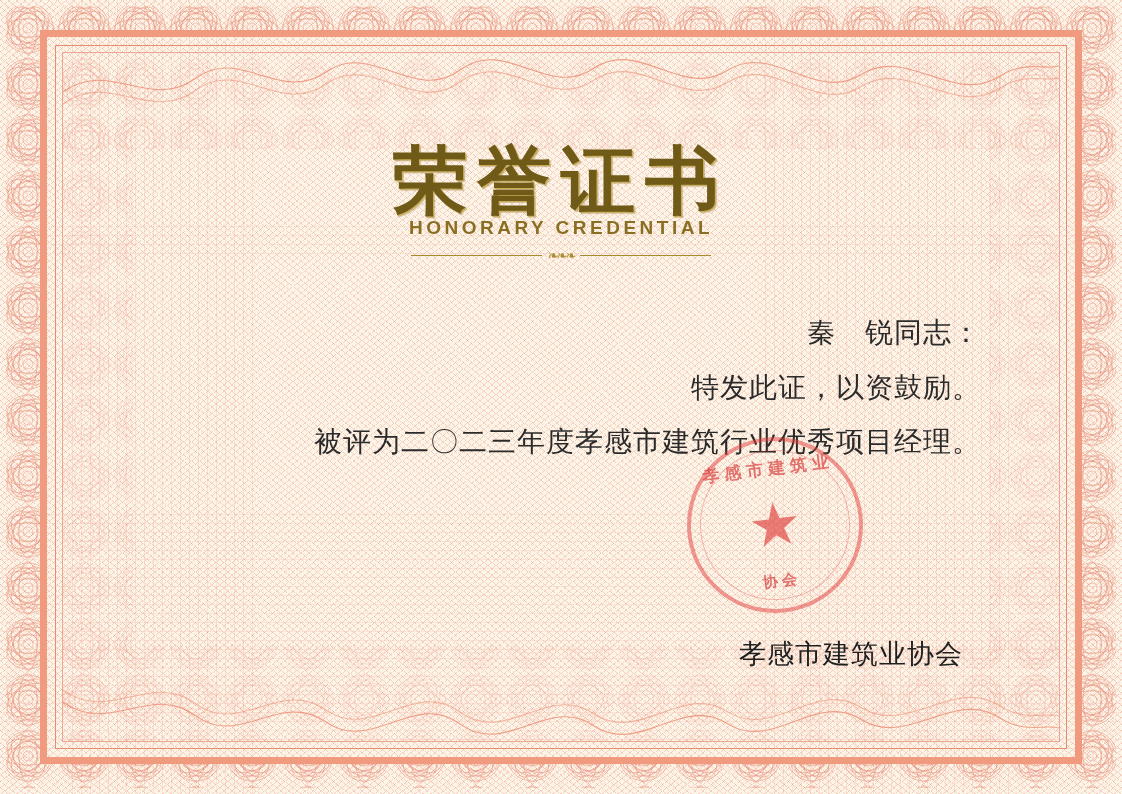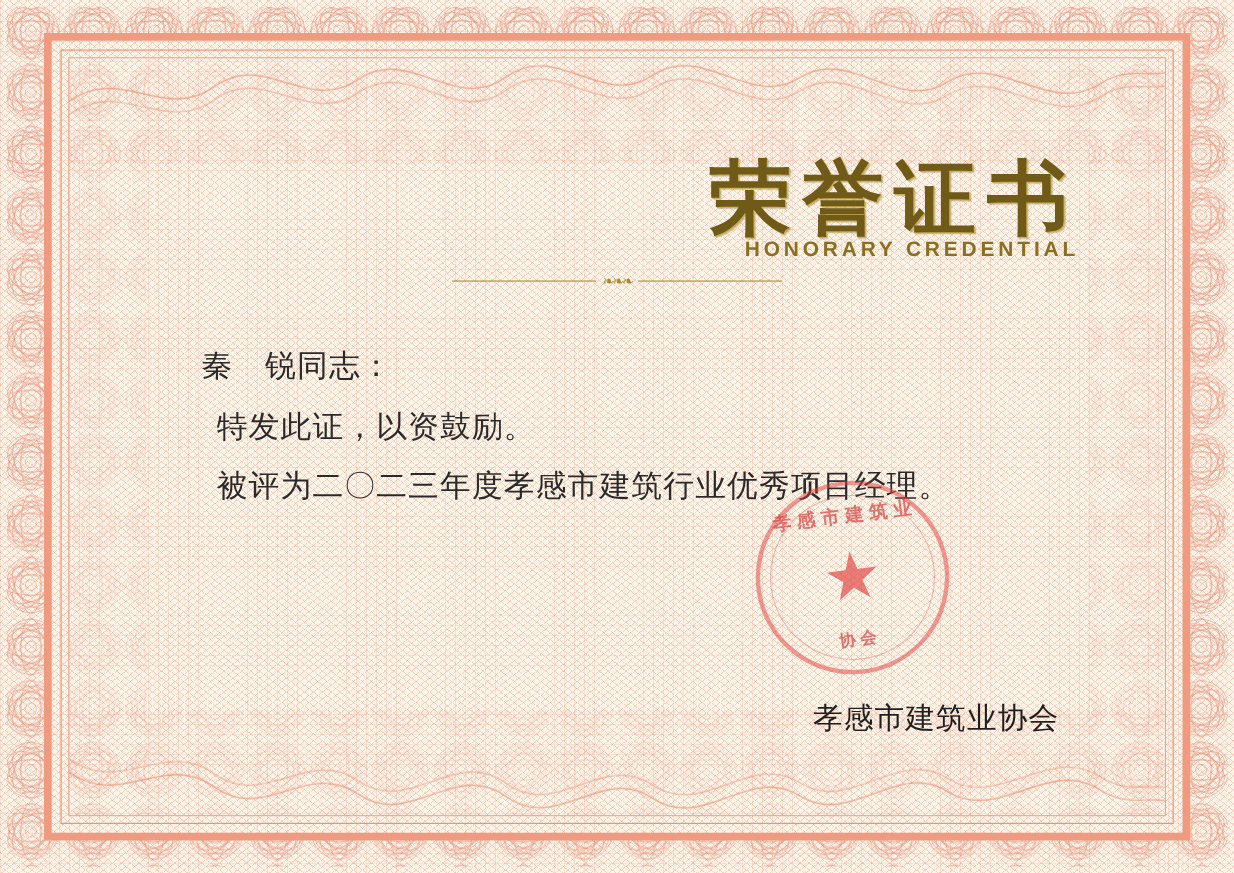--- a/index.html
+++ b/index.html
@@ -73,21 +73,21 @@
 
   .content {
     position: absolute;
     inset: 0;
     padding: 70px 78px 40px 78px;
     box-sizing: border-box;
   }
 
   
   .title-block {
-    text-align: right;
+    text-align: center;
     margin-top: 20px;
   }
   .title-cn {
     font-family: "DejaVu Serif", "Liberation Serif", serif;
     font-size: 74px;
     letter-spacing: 10px;
     font-weight: 700;
     color: #6f5a18;
     text-shadow: 1px 1px 0 #c9ad55, 2px 2px 1px rgba(120,95,20,0.35);
     line-height: 1;
@@ -120,20 +120,21 @@
   }
 
   
   .body-text {
     margin-top: 44px;
     color: #2a2a2a;
     font-family: "DejaVu Serif", "Liberation Serif", serif;
     font-size: 28px;
     line-height: 1.95;
     letter-spacing: 1px;
+    text-align: right;
   }
   .salutation {
     padding-left: 42px;
   }
   .para {
     text-indent: 56px;
   }
 
   
   .sign-block {

